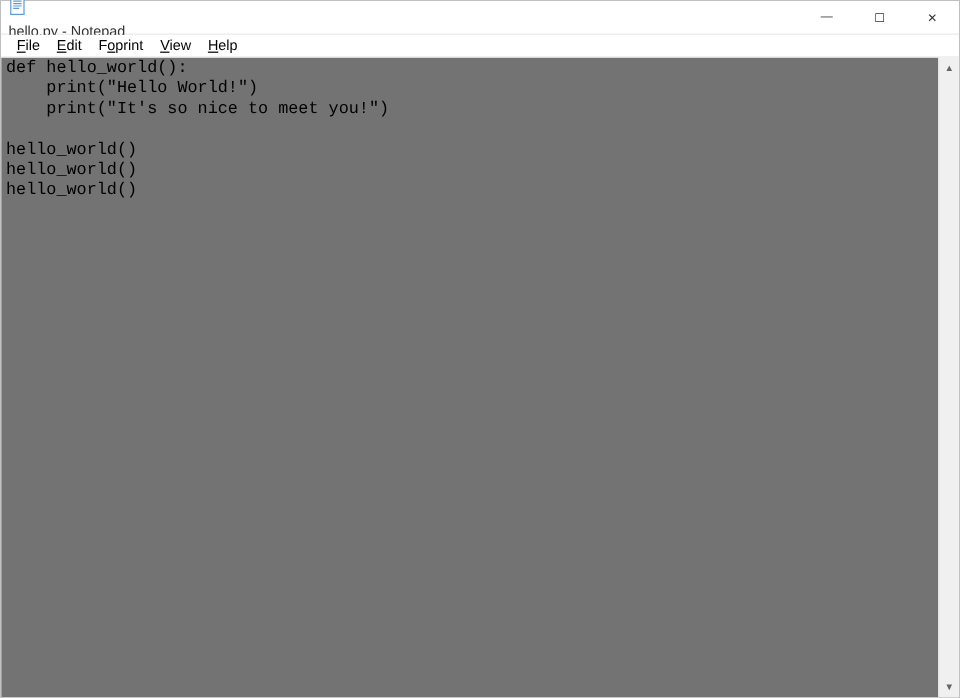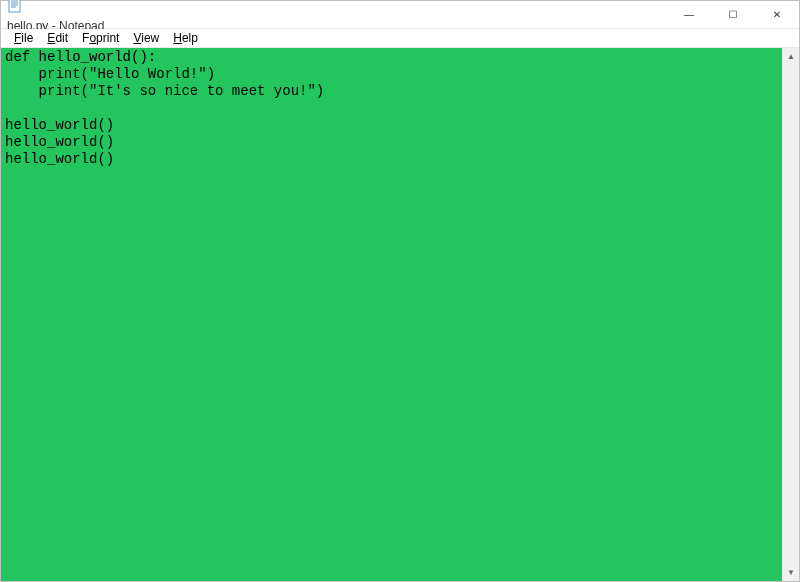--- a/index.html
+++ b/index.html
@@ -93,21 +93,21 @@
     }
     .editor {
       flex: 1;
       padding: 1px 4px;
       font-family: Consolas, "Courier New", monospace;
       font-size: 14px;
       line-height: 17px;
       color: #000;
       white-space: pre;
       overflow: hidden;
-      background: #22c55e;
+      background: #737373;
       outline: none;
       border: none;
       resize: none;
     }
     .scrollbar {
       width: 17px;
       background: #f0f0f0;
       display: flex;
       flex-direction: column;
       justify-content: space-between;

